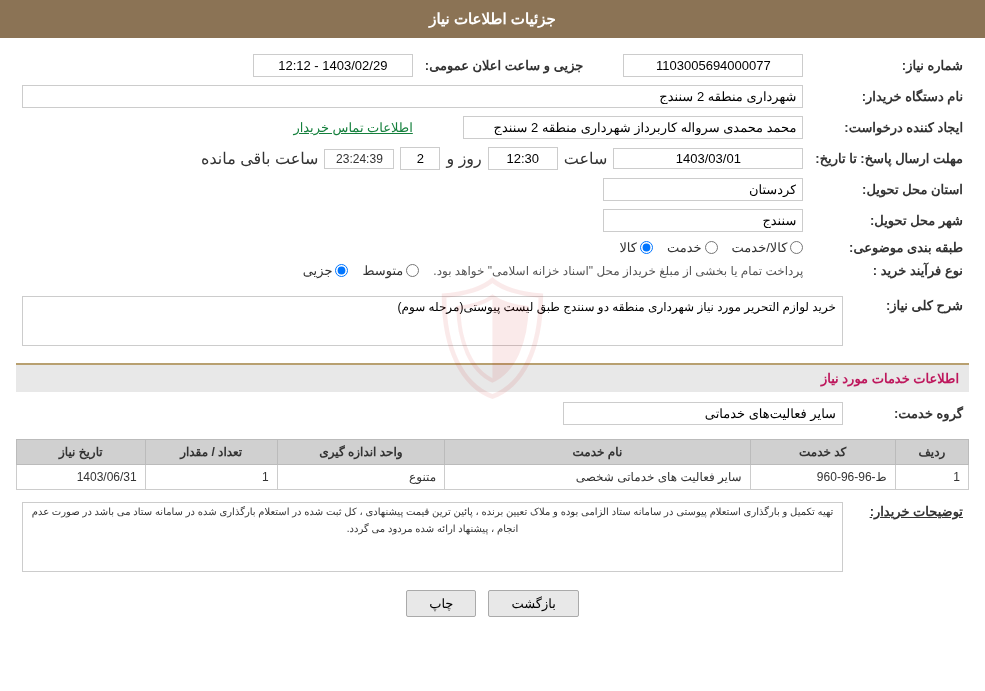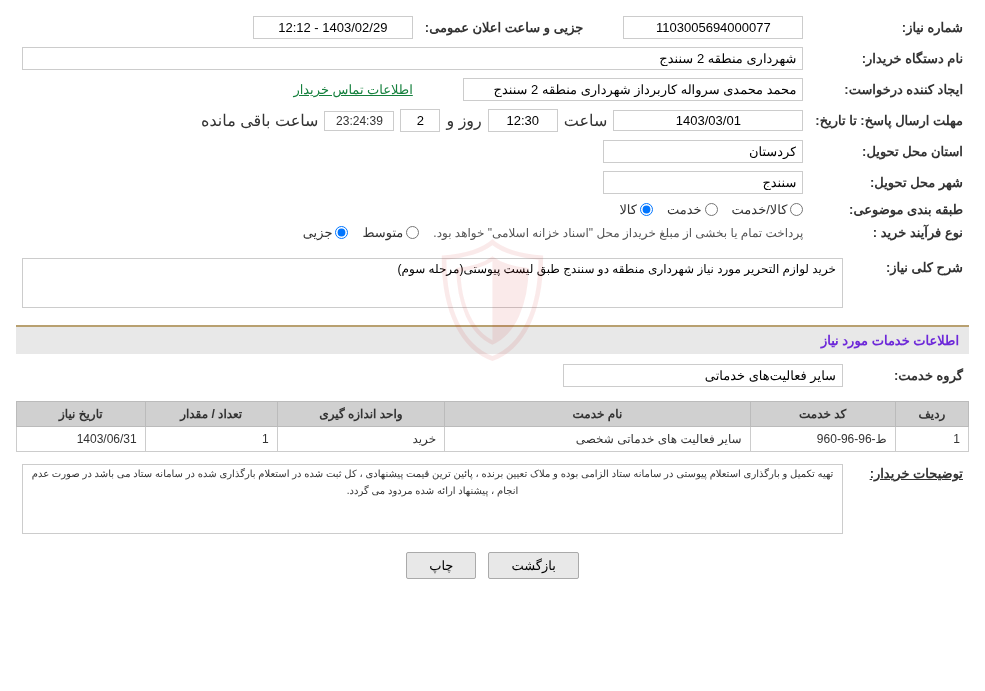--- a/index.html
+++ b/index.html
@@ -57,21 +57,21 @@
     }
     .input-wide { width: 100%; }
     .link-blue { color: #15803d; text-decoration: underline; cursor: pointer; }
     .section-title {
       background: #e8e8e8;
       border-top: 2px solid #b8a070;
       padding: 6px 10px;
       font-weight: bold;
       font-size: 13px;
       margin: 8px 0 6px 0;
-      color: #6d28d9;
+      color: #be185d;
     }
     .radio-group {
       display: flex;
       gap: 14px;
       direction: rtl;
       align-items: center;
     }
     .radio-item {
       display: flex;
       gap: 3px;
@@ -157,20 +157,23 @@
       padding: 2px 6px;
       background: #fff;
       min-width: 90px;
       text-align: center;
     }
   </style>
 </head>
 <body>
 
 <div class="page-wrapper">
+  <div class="header-bar">
+    <span>جزئیات اطلاعات نیاز</span>
+  </div>
 
   <div class="content main-content-area">
 
     <div class="shield-logo">🛡</div>
 
     <table class="info-table">
 
       <tbody>
           <tr>
         <td class="label-cell">شماره نیاز:</td>
@@ -303,21 +306,21 @@
           <th>واحد اندازه گیری</th>
           <th>تعداد / مقدار</th>
           <th>تاریخ نیاز</th>
         </tr>
       </thead>
       <tbody>
         <tr>
           <td>1</td>
           <td>ط-96-96-960</td>
           <td>سایر فعالیت های خدماتی شخصی</td>
-          <td>خرید</td>
+          <td>متنوع</td>
           <td>1</td>
           <td>1403/06/31</td>
         </tr>
       </tbody>
     </table>
 
     <table class="info-table">
       <tbody>
           <tr>
         <td class="label-cell" style="vertical-align:top; padding-top:6px;text-decoration:underline;">توضیحات خریدار:</td>

